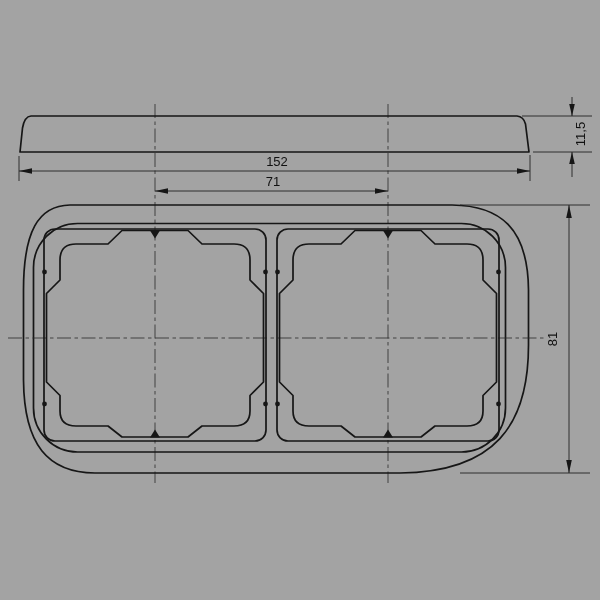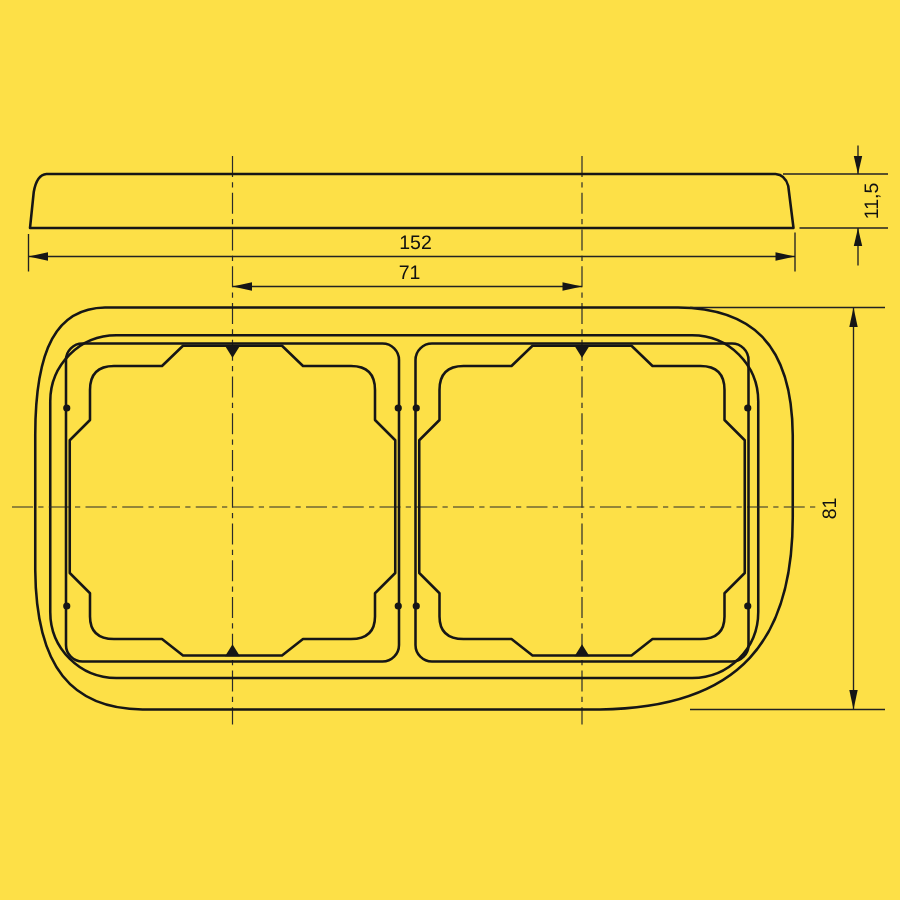--- a/index.html
+++ b/index.html
@@ -5,21 +5,21 @@
   html, body {
     margin: 0;
     padding: 0;
     background: #ffffff;
     font-family: "Liberation Sans", sans-serif;
   }
   .sheet {
     position: relative;
     width: 600px;
     height: 600px;
-    background: #fde047;
+    background: #a3a3a3;
     overflow: hidden;
   }
   svg { display: block; }
   .obj {
     fill: none;
     stroke: #161616;
     stroke-width: 1.7;
     stroke-linejoin: round;
     stroke-linecap: round;
   }

